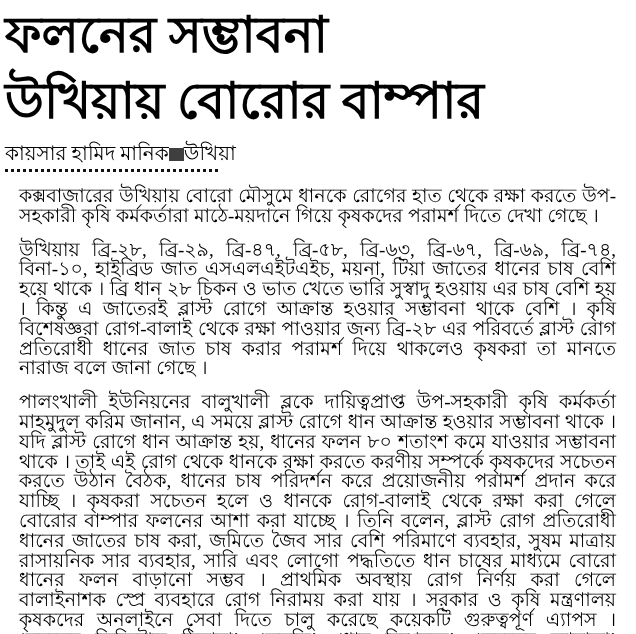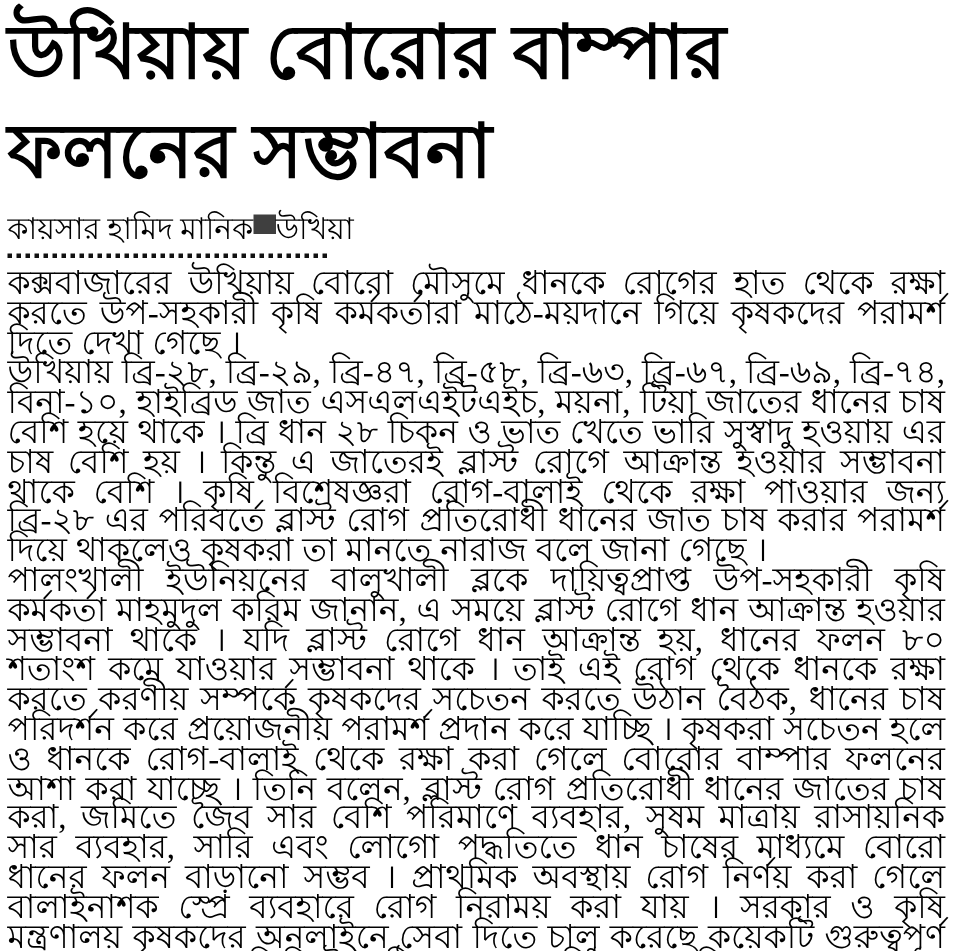--- a/index.html
+++ b/index.html
@@ -24,56 +24,56 @@
     margin: 0;
     font-weight: bold;
     font-size: 50px;
     line-height: 66px;
     letter-spacing: 0;
     color: #000000;
   }
   .headline .hl-line { display: block; }
   .byline {
     display: flex;
-    align-items: flex-start;
+    align-items: center;
     margin-top: 7px;
     font-size: 20px;
     line-height: 24px;
   }
   .byline-square {
     display: inline-block;
     width: 15px;
     height: 13px;
     background: #3f3f3f;
     margin-top: 2px;
   }
   .dotted-separator {
     width: 213px;
     height: 0;
     border-bottom: 3px dotted #111111;
     margin: 4px 0 7px 0;
   }
   .article p {
-    margin: 0;
-    font-size: 22px;
+    margin: 14px;
+    font-size: 19px;
     line-height: 19.8px;
     text-align: justify;
     text-justify: inter-word;
     word-spacing: 0.5px;
     font-family: Liberation Serif, serif;
   }
 </style>
 </head>
 <body>
 
 <div class="page">
 
   <h1 class="headline">
+    <span class="hl-line">ফলনের সম্ভাবনা</span>
     <span class="hl-line">উখিয়ায় বোরোর বাম্পার</span>
-    <span class="hl-line">ফলনের সম্ভাবনা</span>
   </h1>
 
   <div class="byline">
     <span>কায়সার হামিদ মানিক</span>
     <span class="byline-square"></span>
     <span>উখিয়া</span>
   </div>
 
   <div class="dotted-separator"></div>
 

